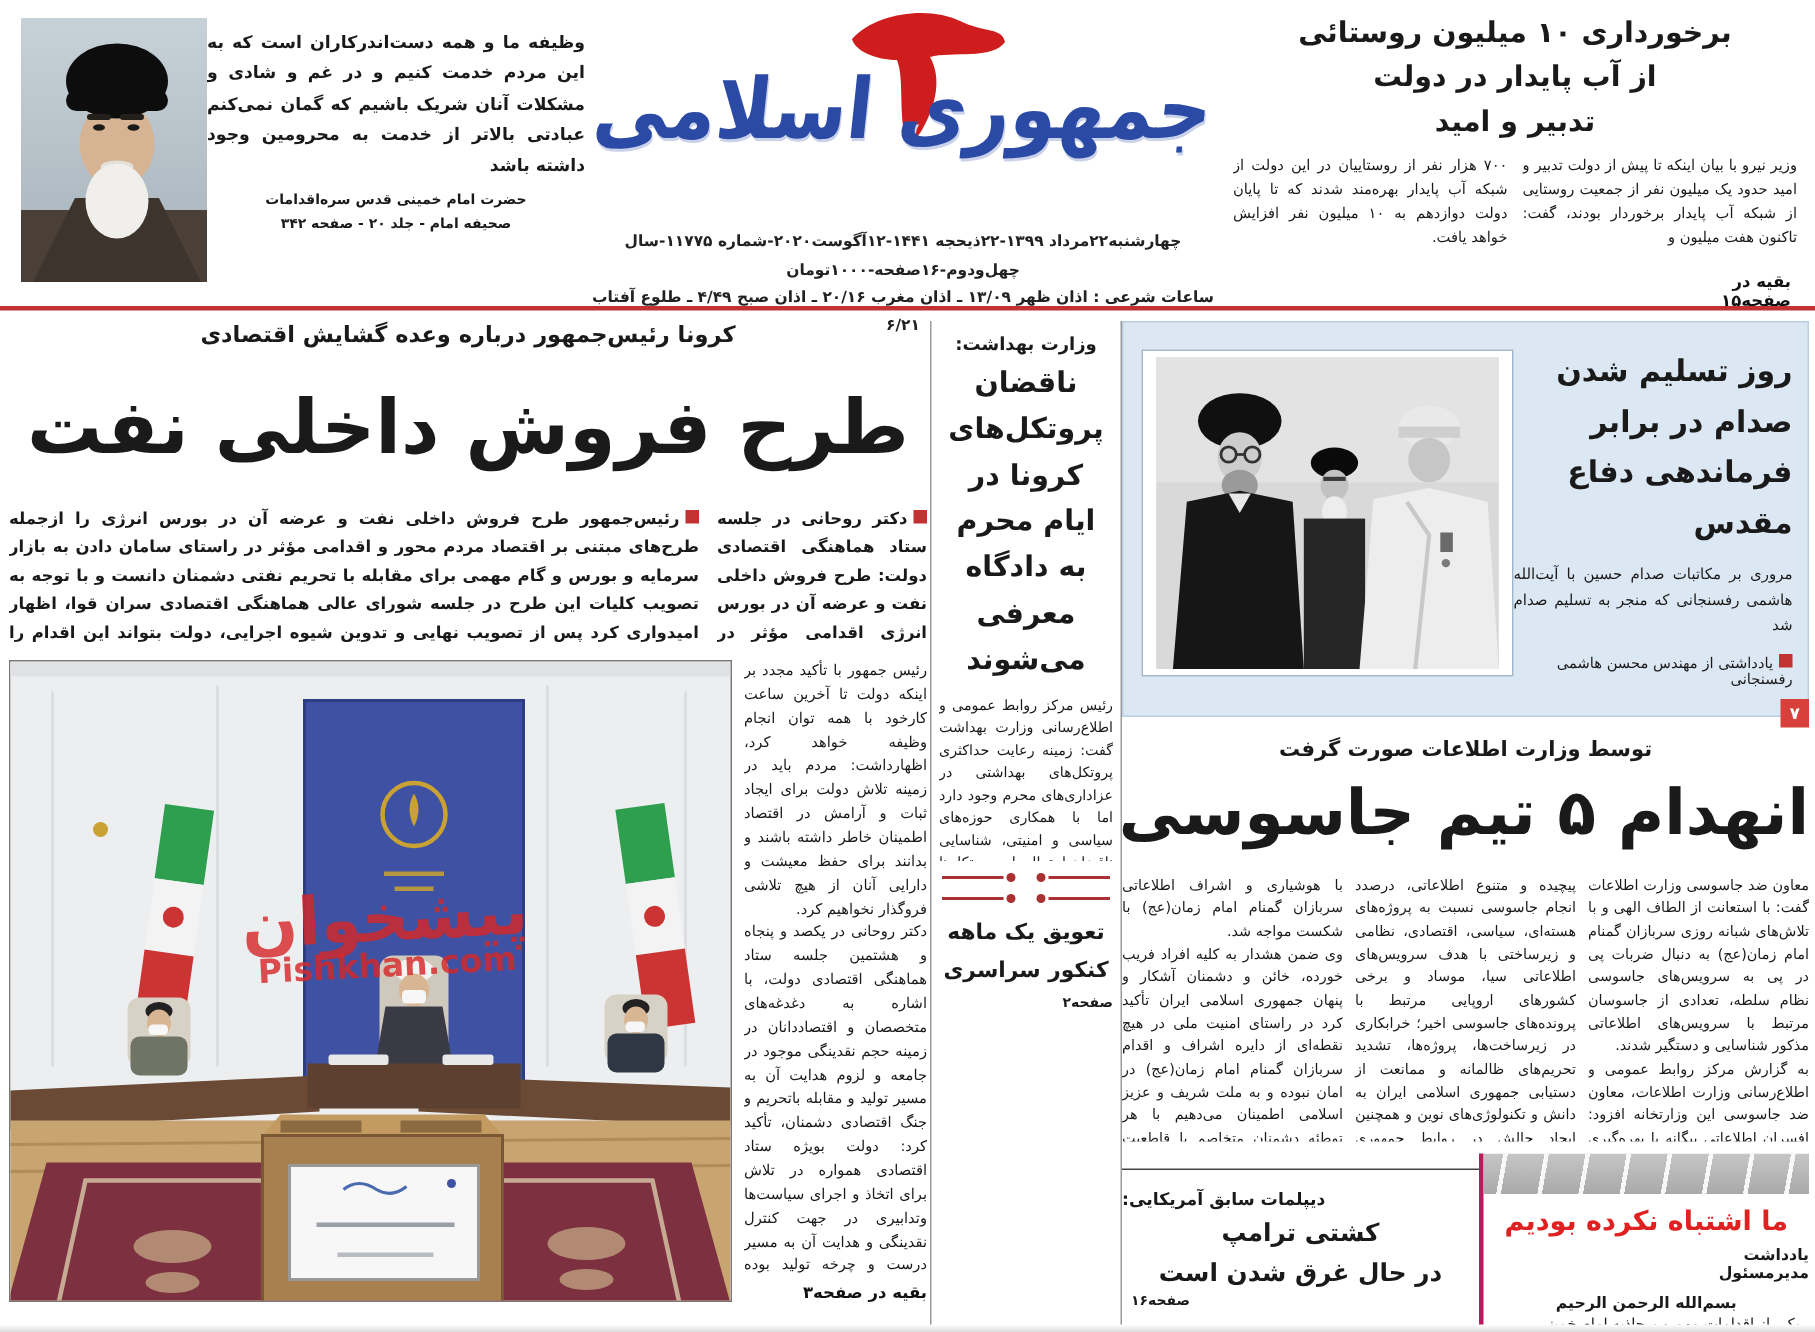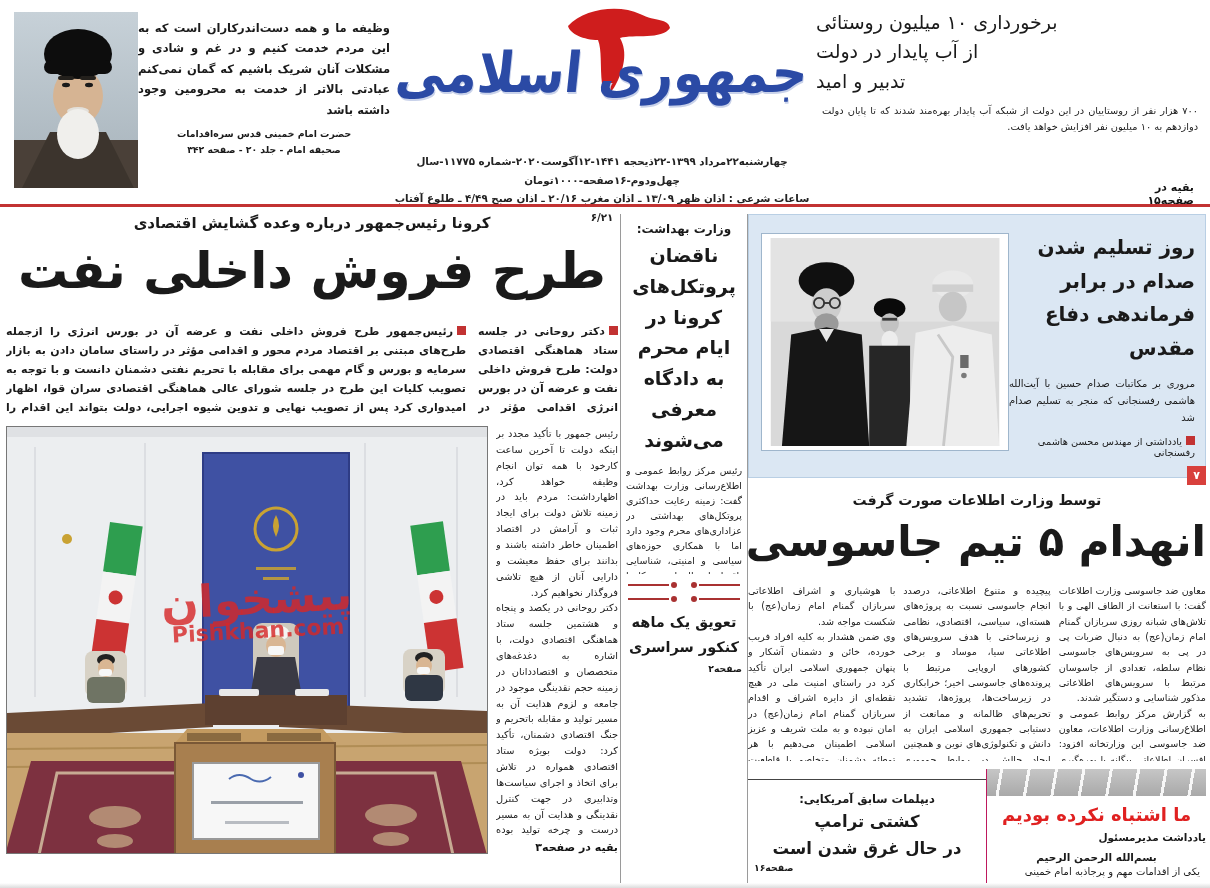--- a/index.html
+++ b/index.html
@@ -6,21 +6,21 @@
   html,body { background:#9a9a9a; }
   body { font-family:"DejaVu Sans", sans-serif; }
   #page {
     position:relative; width:1210px; height:888px; margin:0 auto;
     background:#ffffff; overflow:hidden; direction:rtl; color:#1a1a1a;
   }
   .just { text-align:justify; }
 
   
   .water-story { position:absolute; right:6px; top:8px; width:388px; }
-  .water-headline { font-size:19px; font-weight:400; text-align:left; line-height:1.55; white-space:pre-line; }
+  .water-headline { font-size:19px; font-weight:700; text-align:center; line-height:1.55; white-space:pre-line; }
   .water-cols { display:flex; gap:10px; margin-top:7px; padding:0 6px; }
   .water-col { flex:1; font-size:9.8px; line-height:1.62; height:74px; overflow:hidden; }
   .continues { font-size:11px; font-weight:700; color:#111; }
   .water-continues { text-align:left; padding:4px 10px 0 2px; text-align:right; width:90px; }
 
   .masthead { position:absolute; right:396px; top:0; width:424px; height:202px; }
   .logo-wrap { position:relative; height:152px; }
   .logo-text {
     position:absolute; top:44px; width:100%; text-align:center;
     font-size:50px; font-weight:700; color:#2b4aa5; white-space:nowrap;
@@ -33,21 +33,21 @@
   .imam-quote-col { flex:1; padding-top:6px; }
   .imam-quote { font-size:11.5px; font-weight:600; line-height:1.78; text-align:justify; }
   .imam-attrib { margin-top:6px; font-size:9.3px; font-weight:700; text-align:center; line-height:1.7; }
   .imam-photo { width:124px; height:176px; flex:0 0 auto; }
 
   .red-rule { position:absolute; top:204px; right:0; width:1210px; height:3px; background:#c23232; }
 
   
   .oil { position:absolute; left:6px; top:214px; width:612px; }
   .kicker { text-align:center; font-size:15px; font-weight:700; }
-  .oil-headline { text-align:center; font-size:50px; font-weight:700; line-height:1.5; margin-top:2px; white-space:nowrap; }
+  .oil-headline { text-align:center; font-size:50px; font-weight:700; line-height:1.5; margin-top:16px; white-space:nowrap; }
   .oil-ledes { display:flex; gap:12px; margin-top:14px; }
   .lede { font-size:11px; font-weight:700; line-height:1.72; text-align:justify; height:94px; overflow:hidden; }
   .lede-right { flex:0 0 140px; }
   .lede-left { flex:1; }
   .red-marker { display:inline-block; width:9px; height:9px; background:#c23232; margin-left:4px; vertical-align:baseline; }
   .oil-bottom { display:flex; gap:8px; margin-top:9px; }
   .oil-article { flex:0 0 122px; display:flex; flex-direction:column; height:428px; }
   .oil-article-body { flex:1; overflow:hidden; font-size:9.8px; line-height:1.62; text-align:justify; white-space:pre-line; }
   .oil-continues { padding-top:4px; }
   .main-photo { flex:1; height:428px; border:1px solid #777; position:relative; overflow:hidden; background:#e9eaec; }
@@ -78,45 +78,46 @@
   .saddam-sub { font-size:10px; line-height:1.7; margin-top:10px; text-align:justify; }
   .saddam-note { font-size:9.8px; margin-top:10px; }
   .saddam-photo { position:absolute; left:12px; top:18px; width:248px; height:218px; background:#fff; padding:4px; border:1px solid #9fb6cc; }
   .page-badge { position:absolute; right:-1px; bottom:-8px; width:19px; height:19px; background:#d8403c; color:#fff;
     font-size:11px; font-weight:700; display:flex; align-items:center; justify-content:center; }
   .spy-kicker { text-align:center; font-size:14px; font-weight:700; margin-top:14px; }
   .spy-headline { text-align:center; font-size:42px; font-weight:700; line-height:1.5; margin-top:2px; white-space:nowrap; }
   .spy-cols { display:flex; gap:8px; margin-top:10px; }
   .spy-col { flex:1; font-size:9.6px; line-height:1.6; text-align:justify; height:178px; overflow:hidden; white-space:pre-line; }
   .bottom-band { display:flex; margin-top:8px; height:118px; }
-  .editorial { flex:0 0 220px; border-left:1px solid #be185d; overflow:hidden; }
+  .editorial { flex:0 0 220px; border-left:3px solid #be185d; overflow:hidden; }
   .gray-band { height:27px; background:linear-gradient(#c6c6c6,#a9a9a9);
     background-image:repeating-linear-gradient(100deg, rgba(255,255,255,0) 0 13px, rgba(255,255,255,.9) 13px 16px, rgba(255,255,255,0) 16px 27px), linear-gradient(#c6c6c6,#a9a9a9); }
   .editorial-title { color:#e02121; font-size:18px; font-weight:700; text-align:center; margin-top:8px; }
   .editorial-byline { font-size:10.5px; font-weight:700; text-align:left; padding:6px 4px 0 10px; text-align:right; direction:rtl; }
   .editorial-byline { text-align:right; padding-right:0; padding-left:110px; }
   .editorial-basmala { font-size:10.5px; font-weight:700; text-align:center; margin-top:8px; }
   .editorial-first { font-size:10px; text-align:justify; padding:3px 6px 0 6px; }
   .trump { flex:1; border-top:1px solid #444; margin-top:10px; padding-top:12px; position:relative; }
-  .trump-kicker { font-size:11.5px; font-weight:700; text-align:center; }
+  .trump-kicker { font-size:11.5px; font-weight:700; text-align:left; }
   .trump-title { font-size:16.5px; font-weight:700; text-align:center; line-height:1.65; margin-top:2px; white-space:pre-line; }
   .trump-page { position:absolute; right:auto; left:6px; bottom:14px; font-size:9.3px; font-weight:700; }
 
   .bottom-shade { position:absolute; bottom:0; right:0; width:1210px; height:5px; background:linear-gradient(#ffffff,#dcdcdc); }
 </style>
 </head>
 <body>
 
 <div id="page">
 
   <div class="water-story">
     <div class="water-headline">برخورداری ۱۰ میلیون روستائی
 از آب پایدار در دولت
 تدبیر و امید</div>
     <div class="water-cols">
+      <div class="water-col just">وزیر نیرو با بیان اینکه تا پیش از دولت تدبیر و امید حدود یک میلیون نفر از جمعیت روستایی از شبکه آب پایدار برخوردار بودند، گفت: تاکنون هفت میلیون و</div>
       <div class="water-col just">۷۰۰ هزار نفر از روستاییان در این دولت از شبکه آب پایدار بهره‌مند شدند که تا پایان دولت دوازدهم به ۱۰ میلیون نفر افزایش خواهد یافت.</div>
     </div>
     <div class="continues water-continues">بقیه در صفحه۱۵</div>
   </div>
 
   <div class="masthead">
     <div class="logo-wrap">
       <svg class="drip" width="120" height="100" viewBox="0 0 120 100">
         <path fill="#cf1d1d" d="M10 22 C 26 4, 62 0, 82 10 C 98 18, 110 14, 112 24 C 104 36, 76 30, 62 34 C 70 48, 66 66, 57 82 C 50 94, 46 92, 44 80 C 42 62, 44 46, 40 36 C 26 36, 12 30, 10 22 Z"></path>
       </svg>

